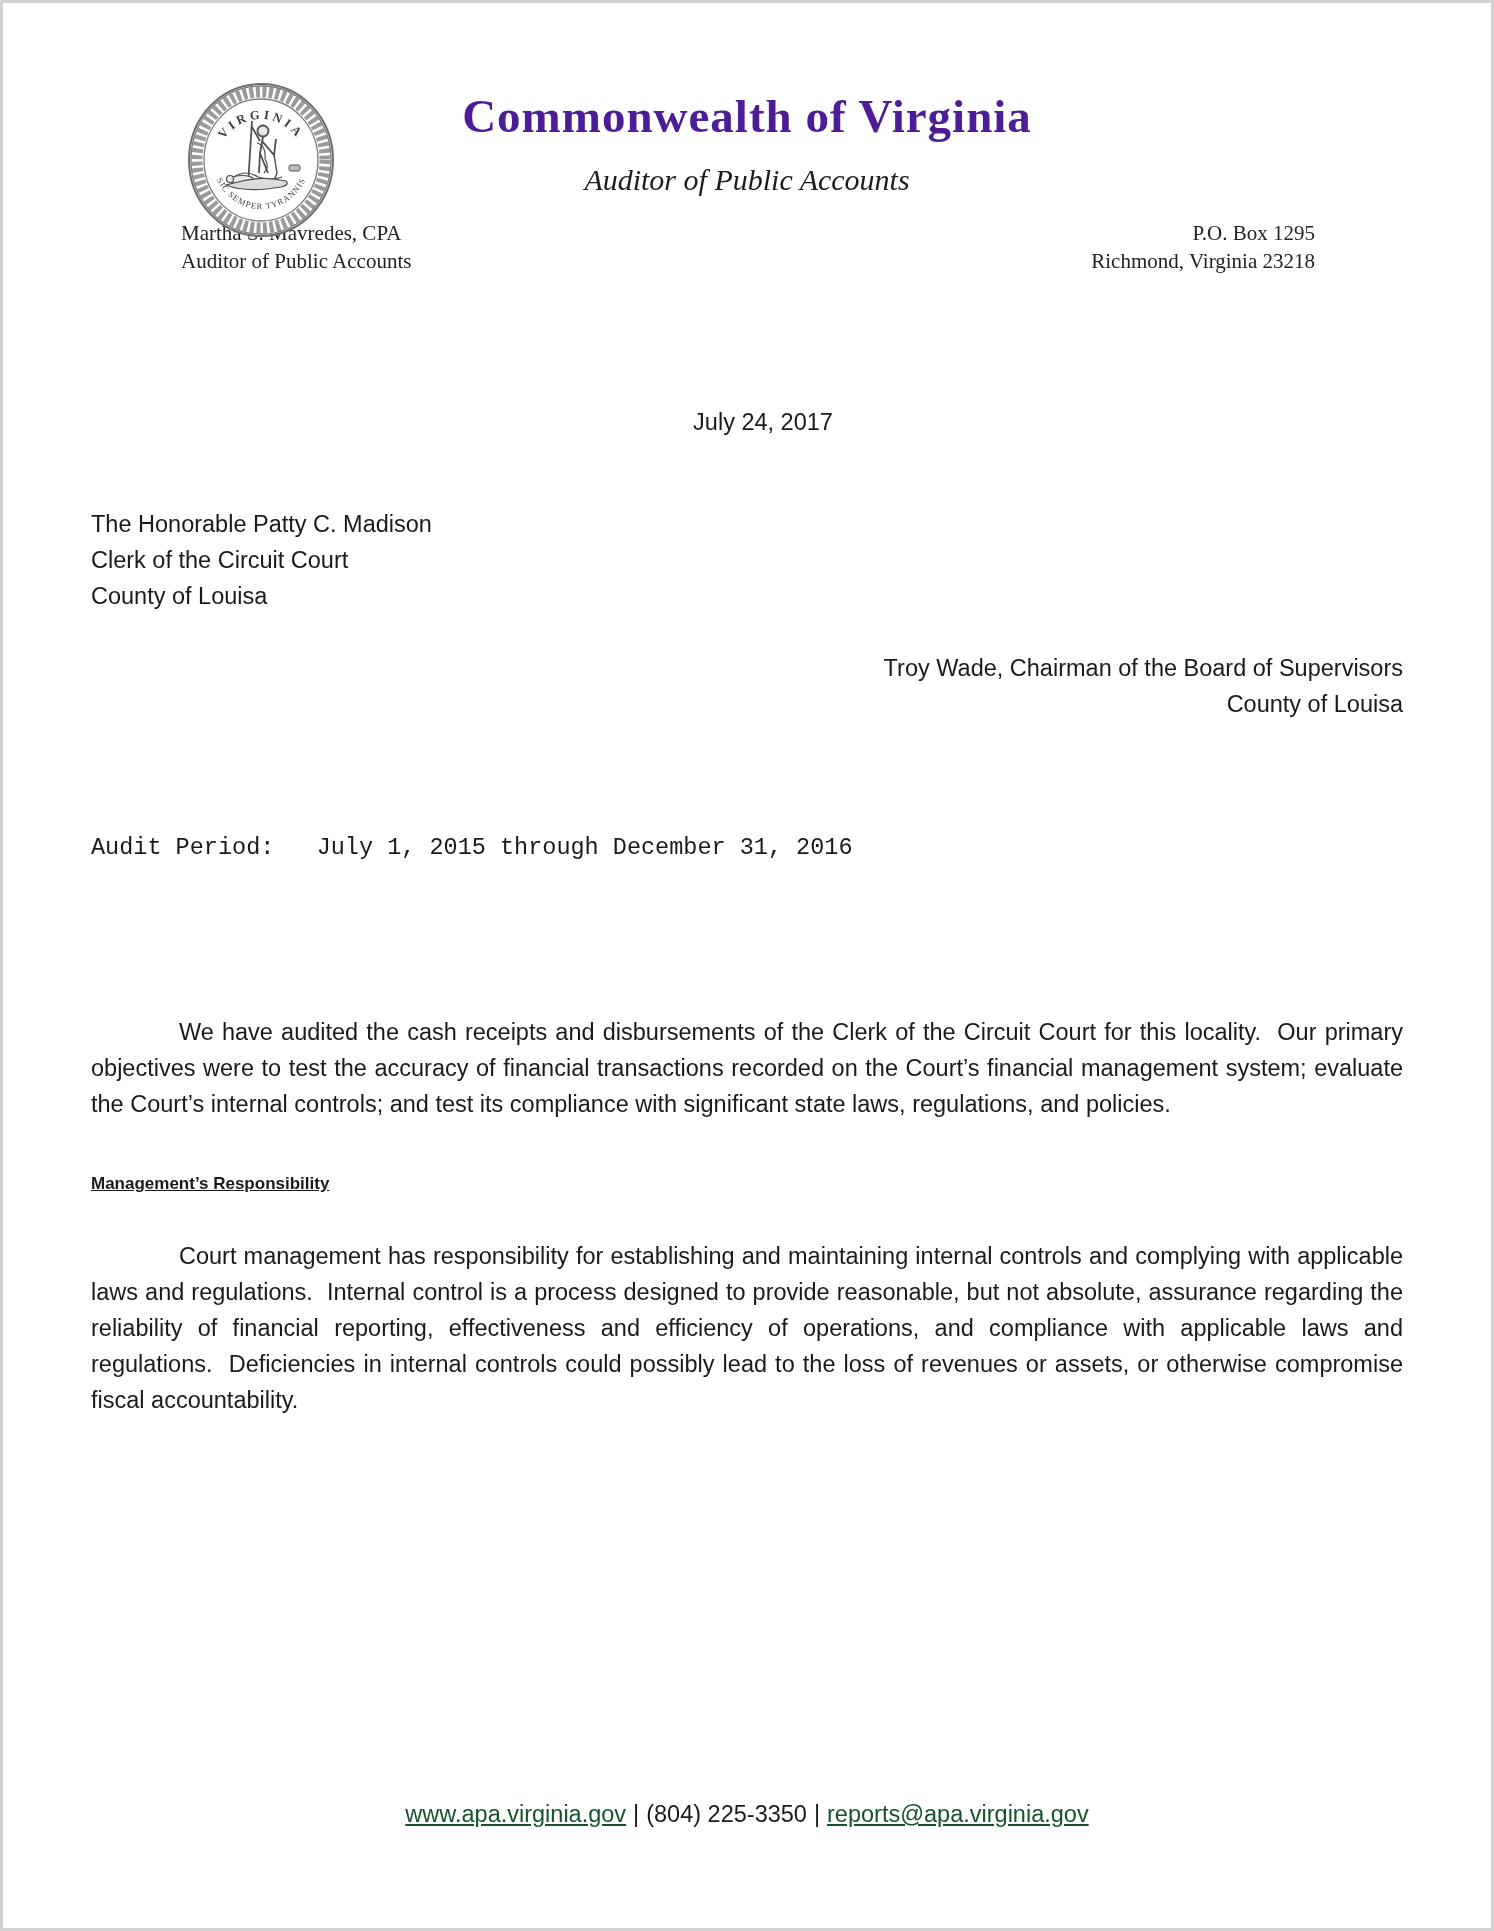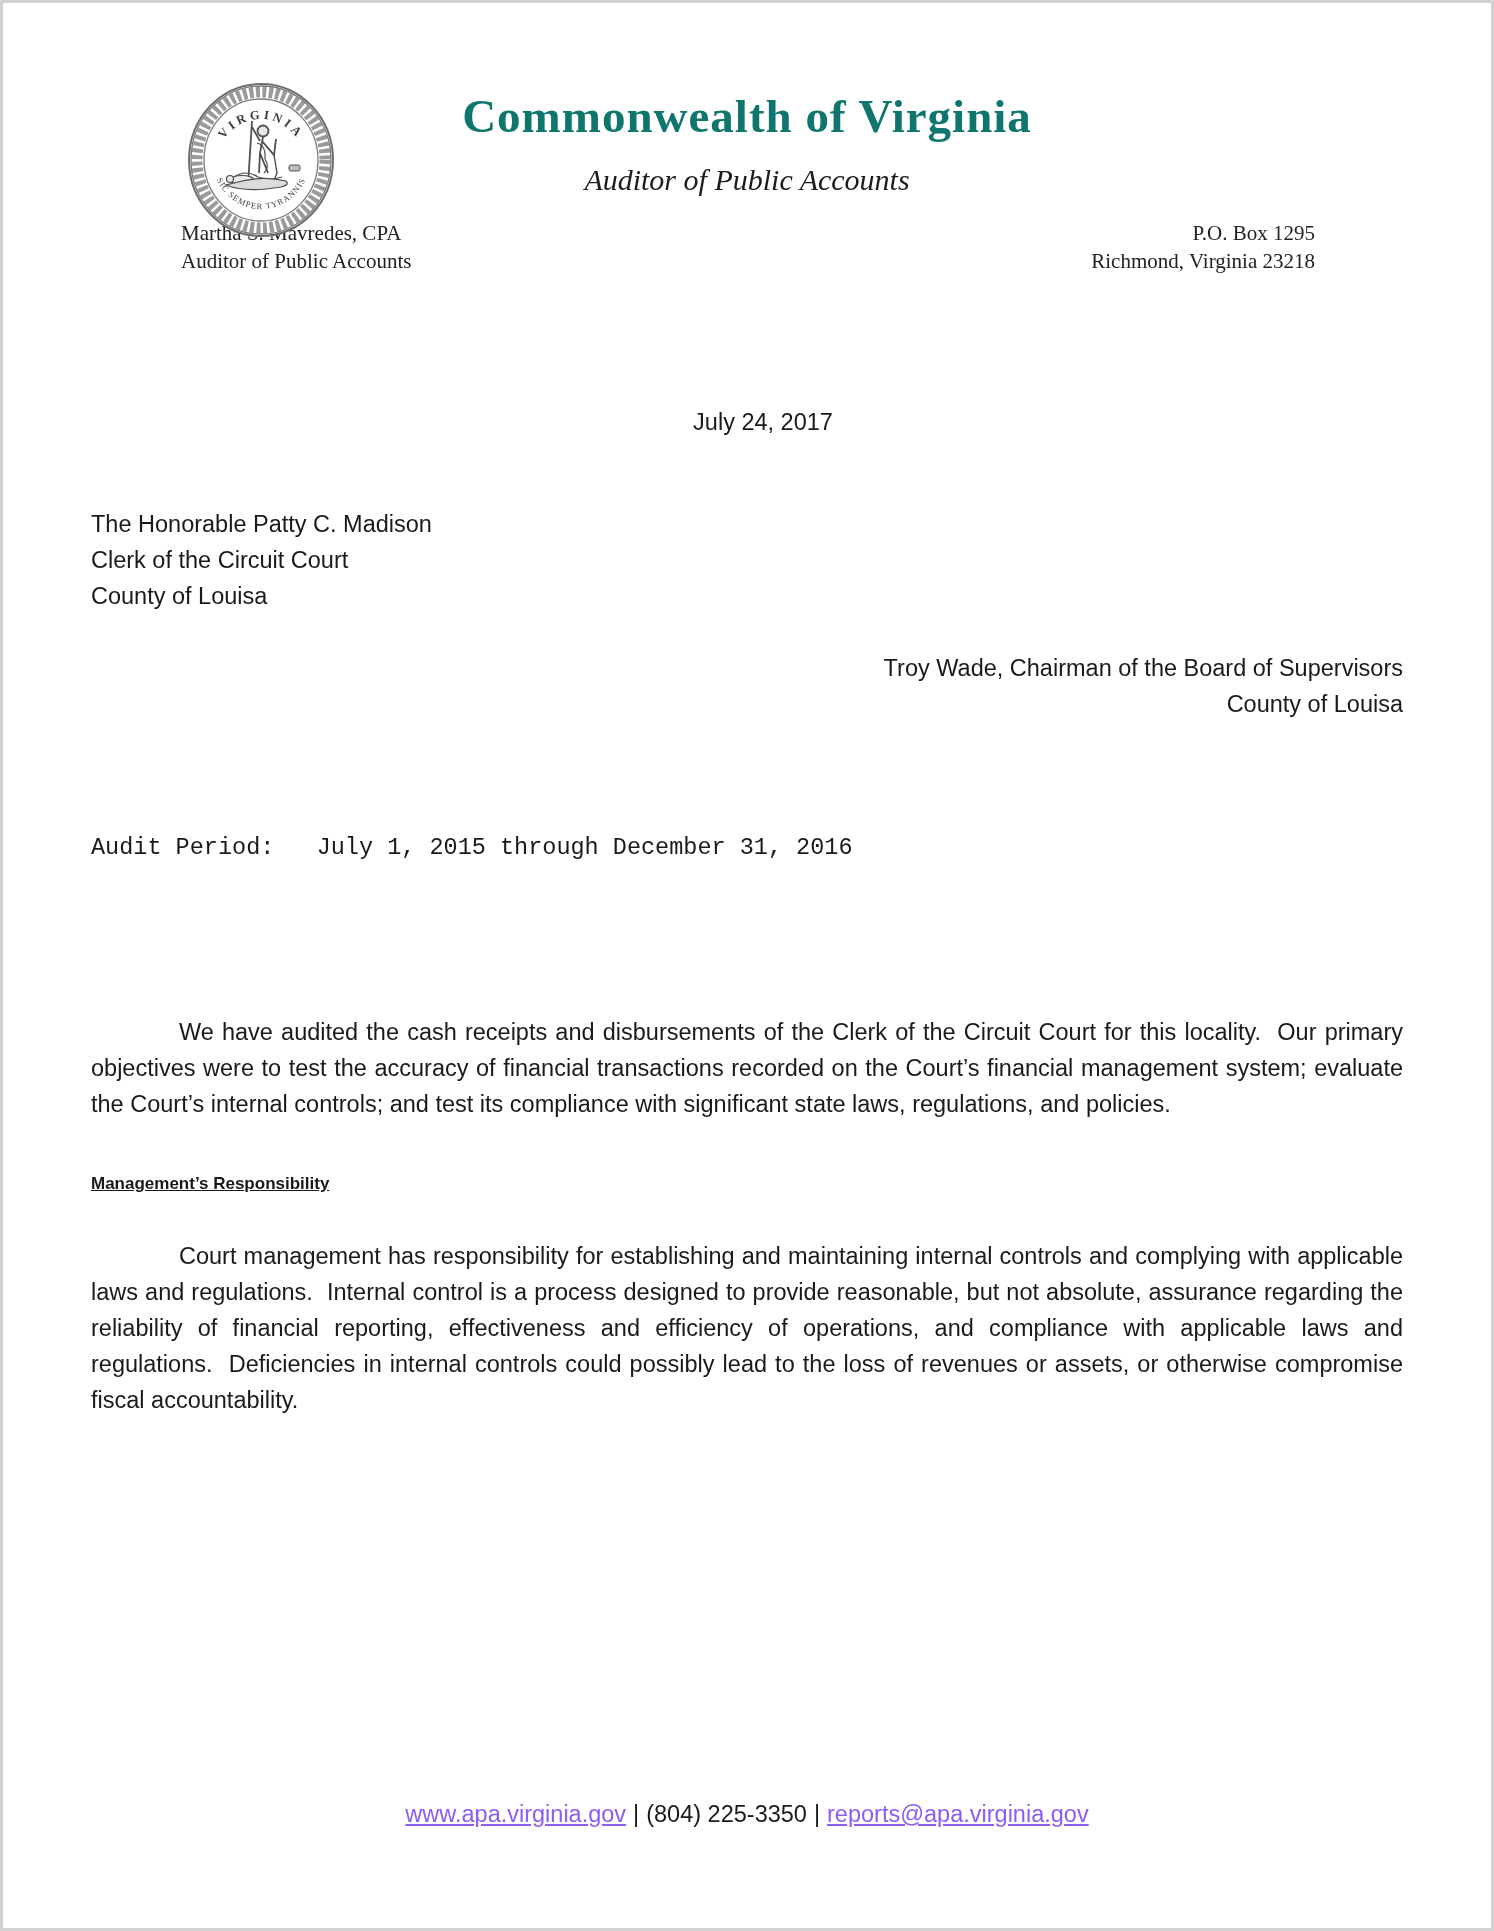--- a/index.html
+++ b/index.html
@@ -27,21 +27,21 @@
     height: 158px;
   }
 
   .lh-title {
     padding-top: 86px;
     text-align: center;
     font-family: "Liberation Serif", serif;
     font-weight: bold;
     font-size: 47px;
     letter-spacing: 1px;
-    color: #0f766e;
+    color: #4c1d95;
   }
   .lh-subtitle {
     margin-top: 20px;
     text-align: center;
     font-family: "Liberation Serif", serif;
     font-style: italic;
     font-size: 30px;
     color: #1c1c1c;
   }
   .lh-info-row {
@@ -89,21 +89,21 @@
   
   .footer {
     position: absolute;
     left: 0;
     right: 0;
     top: 1798px;
     text-align: center;
     font-size: 23.5px;
   }
   .footer a {
-    color: #8b5cf6;
+    color: #14532d;
     text-decoration: underline;
     cursor: pointer;
   }
   .footer .sep { color: #1a1a1a; padding: 0 7px; }
 
   
   .seal text { fill: #3d3d3d; font-family: "Liberation Serif", serif; }
 </style>
 </head>
 <body>

